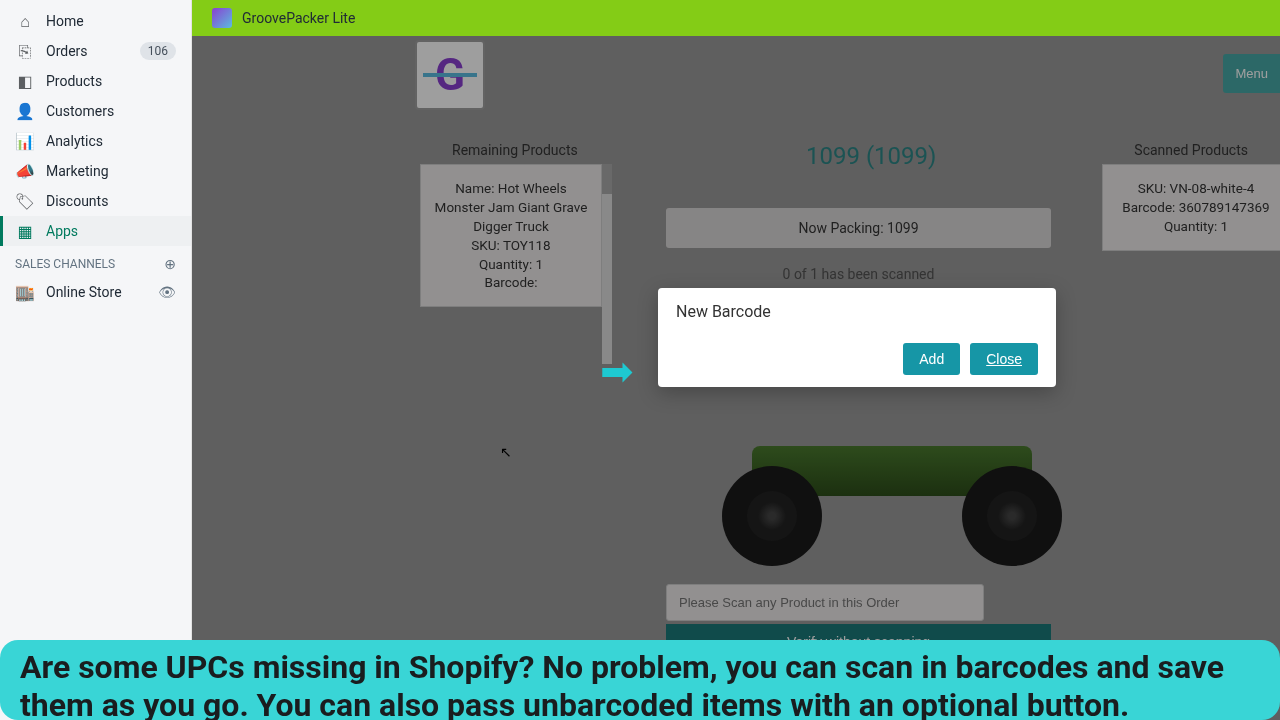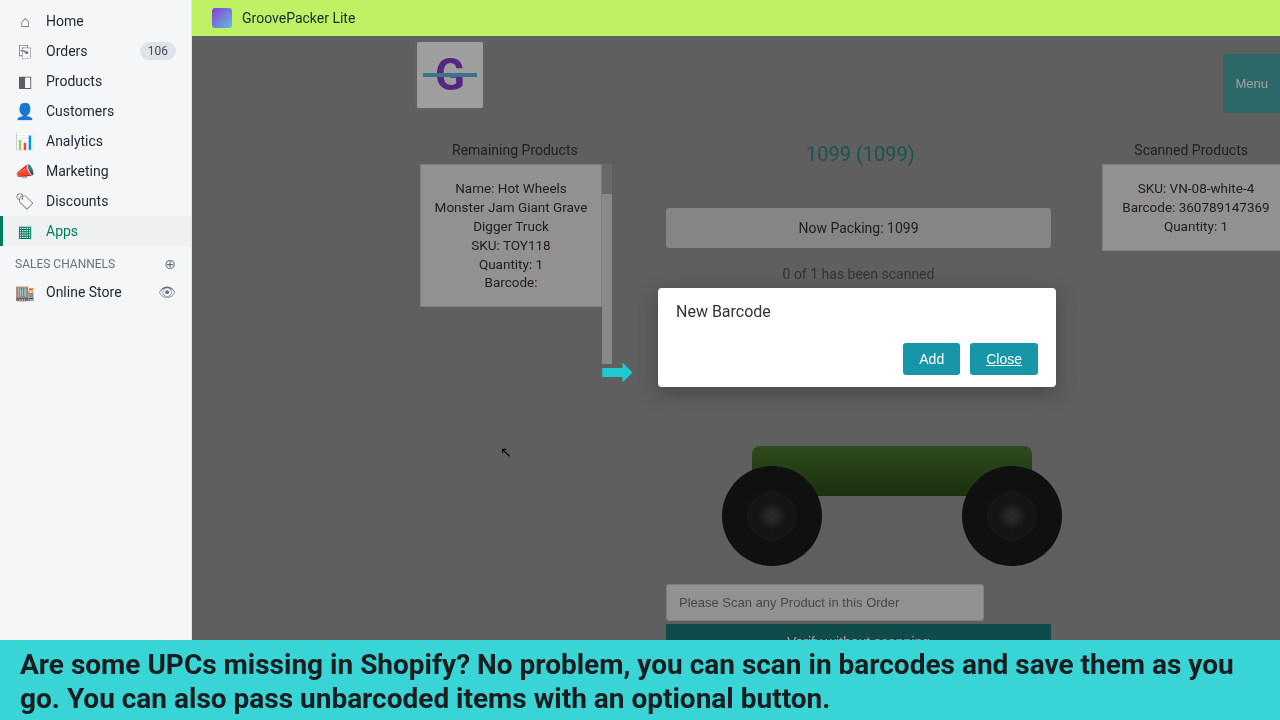--- a/index.html
+++ b/index.html
@@ -72,21 +72,21 @@
 }
 .sidebar-section-add { font-size: 14px; color: #637381; }
 .sidebar-eye { margin-left: auto; color: #637381; }
 
 .topbar {
   position: absolute;
   left: 192px;
   top: 0;
   right: 0;
   height: 36px;
-  background: #bef264;
+  background: #84cc16;
   display: flex;
   align-items: center;
   padding: 0 20px;
 }
 .app-logo {
   width: 20px;
   height: 20px;
   margin-right: 10px;
   display: inline-block;
   background: linear-gradient(135deg,#8a3fd1,#5bbce0);
@@ -138,38 +138,38 @@
   background: #5bbce0;
   transform: translateY(-50%);
 }
 .menu-btn {
   position: absolute;
   right: 0;
   top: 18px;
   background: #48a9a6;
   color: #fff;
   border: none;
-  padding: 22px 12px;
+  padding: 12px 12px;
   font-size: 13px;
   border-radius: 3px 0 0 3px;
 }
 .remaining-header, .scanned-header {
   position: absolute;
   top: 106px;
   font-size: 14px;
   color: #353535;
 }
 .remaining-header { left: 260px; }
 .scanned-header { right: 32px; }
 
 .order-num {
   position: absolute;
   left: 614px;
   top: 106px;
-  font-size: 20px;
+  font-size: 24px;
   color: #2d8787;
 }
 
 .remaining-card {
   position: absolute;
   left: 228px;
   top: 128px;
   width: 182px;
   padding: 14px 12px;
   background: #ece9e9;
@@ -344,24 +344,25 @@
 .btn-close { background: #1696a6; text-decoration: underline; }
 
 .footer-banner {
   position: absolute;
   left: 0;
   right: 0;
   bottom: 0;
   height: 80px;
   background: #39d5d6;
   color: #1a1d1f;
-  font-size: 28px;
+  font-size: 32px;
   font-weight: 700;
   padding: 8px 20px;
   line-height: 1.2;
+  border-radius: 18px;
 }
 
 .cursor {
   position: absolute;
   left: 308px;
   top: 408px;
   font-size: 14px;
   color: #000;
   pointer-events: none;
 }

